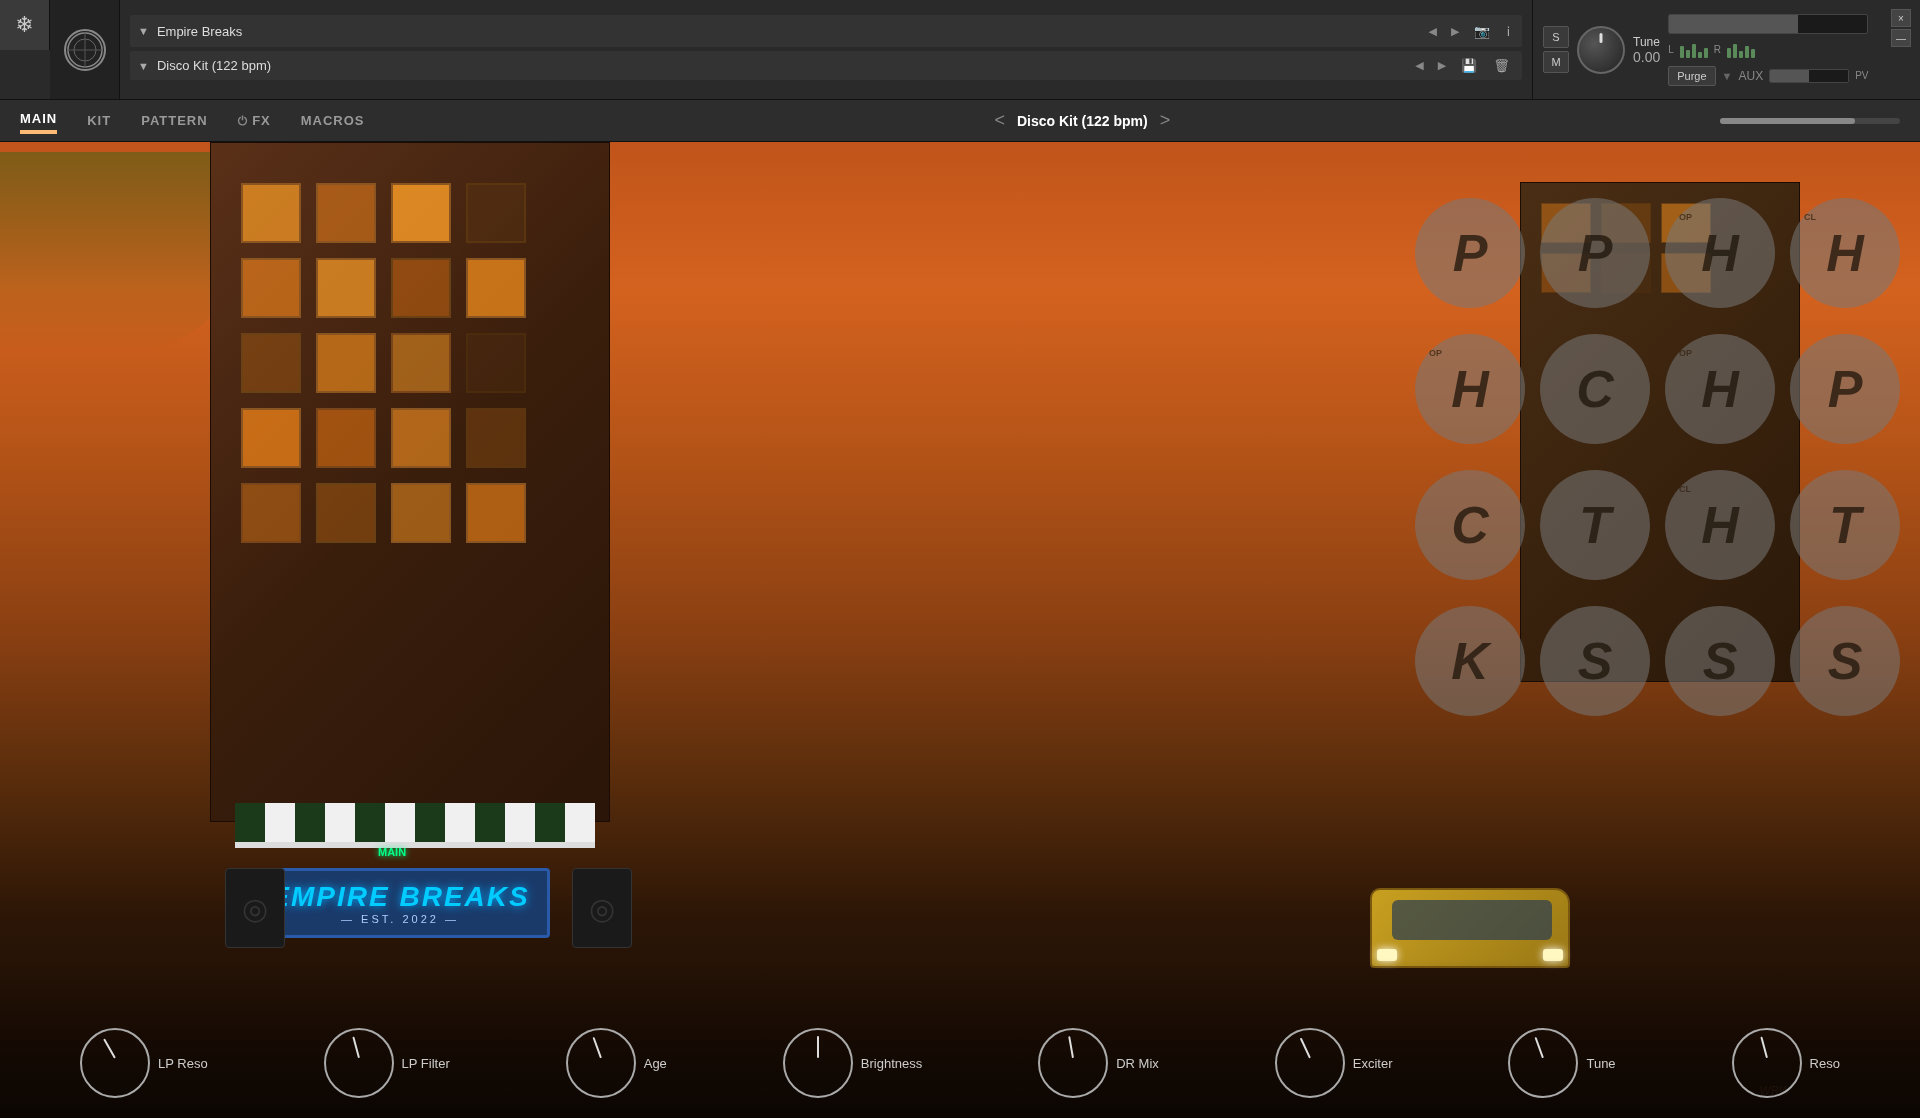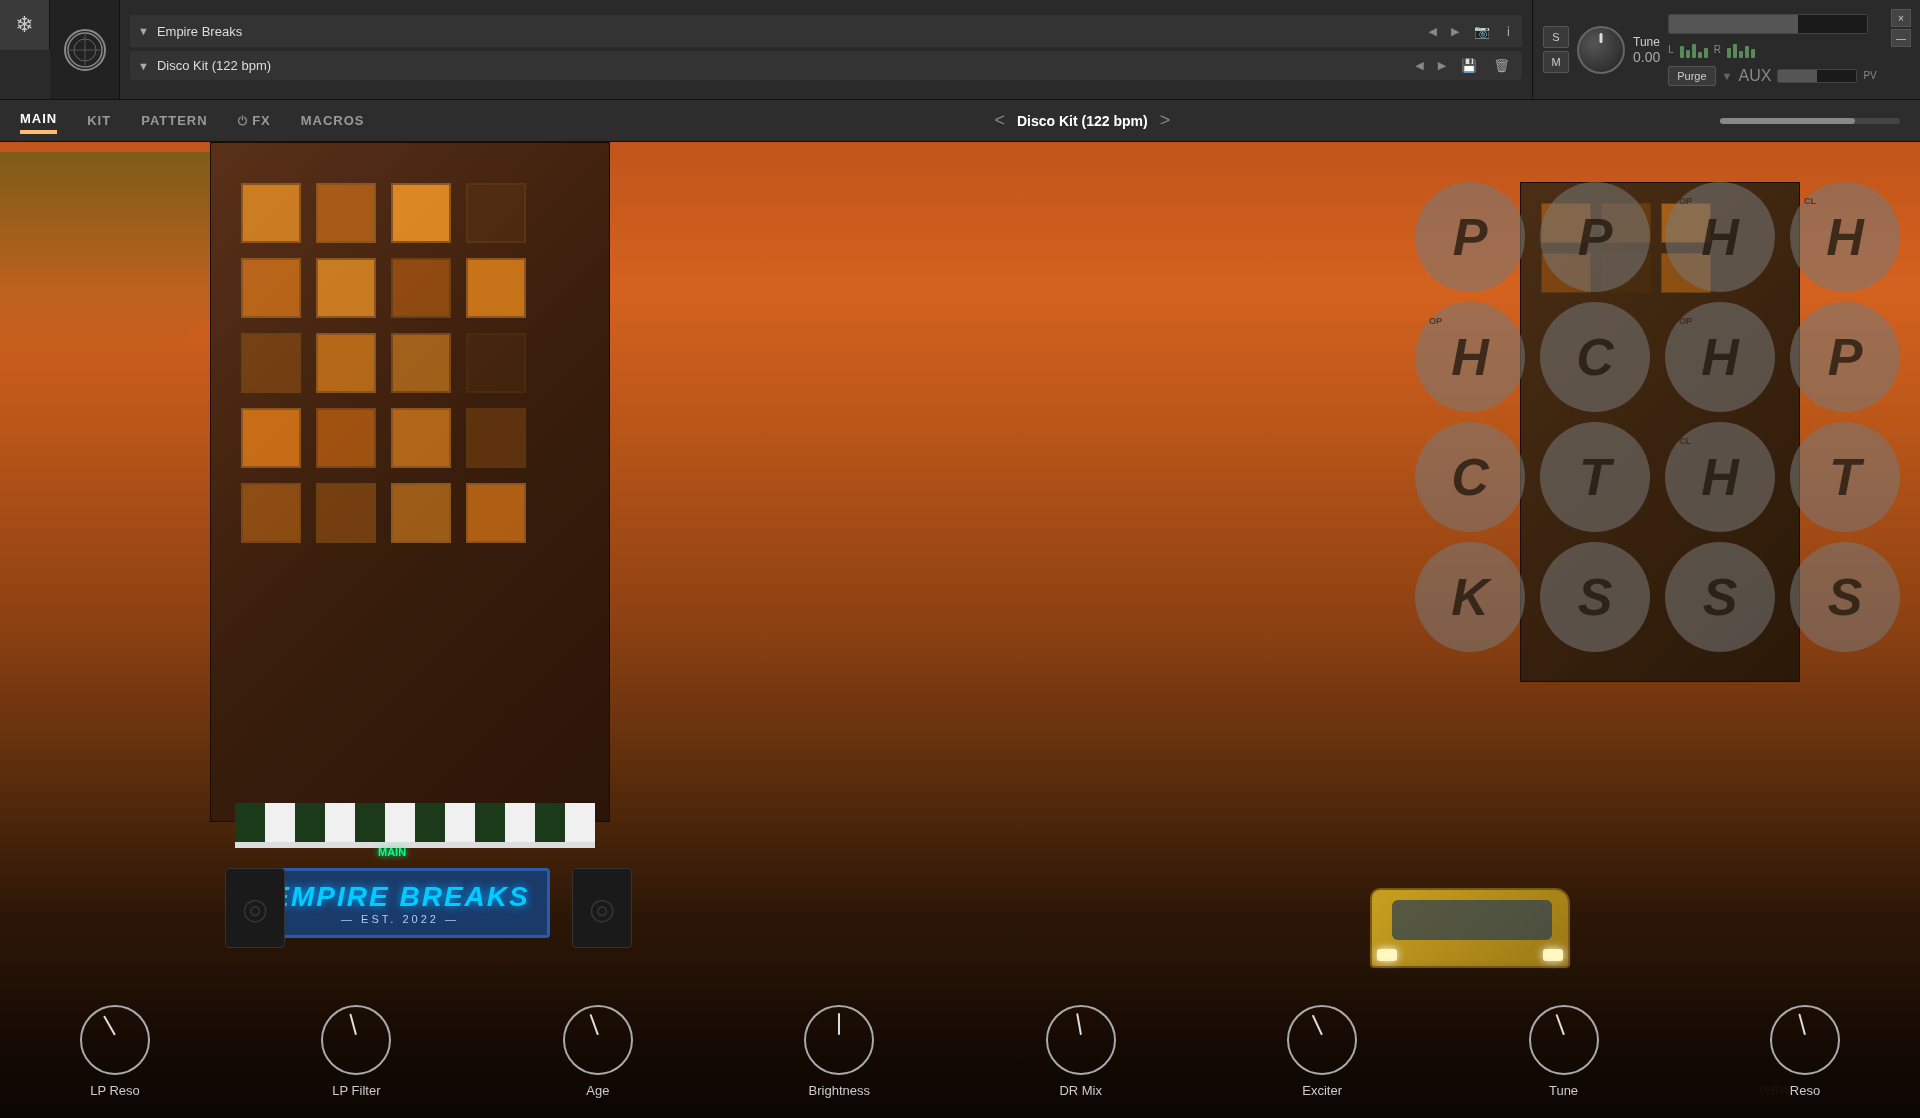--- a/index.html
+++ b/index.html
@@ -339,20 +339,21 @@
       width: 110px;
       height: 110px;
       border-radius: 50%;
       background: rgba(120, 120, 120, 0.55);
       border: none;
       display: flex;
       align-items: center;
       justify-content: center;
       cursor: pointer;
       position: relative;
+      margin-top: 16px;
     }
 
     .pad-letter {
       font-size: 52px;
       font-weight: 900;
       color: rgba(30,20,10,0.75);
       font-style: italic;
     }
 
     .pad-sub-label {
@@ -373,21 +374,20 @@
       height: 160px;
       background: linear-gradient(to top, rgba(10,5,2,0.9) 0%, transparent 100%);
       display: flex;
       align-items: flex-end;
       padding: 0 80px 20px 80px;
       justify-content: space-between;
     }
 
     .knob-control {
       display: flex;
-      flex-direction: column;
       align-items: center;
       gap: 8px;
     }
 
     .knob {
       width: 70px;
       height: 70px;
       border-radius: 50%;
       border: 2px solid #aaa;
       background: transparent;
@@ -467,21 +467,21 @@
       border: 1px solid #555;
       color: #ccc;
       font-size: 11px;
       padding: 3px 8px;
       cursor: pointer;
       border-radius: 2px;
     }
 
     .aux-label {
       color: #888;
-      font-size: 16px;
+      font-size: 12px;
     }
 
     .pv-label {
       color: #888;
       font-size: 10px;
     }
 
     
     #window-controls {
       position: absolute;

